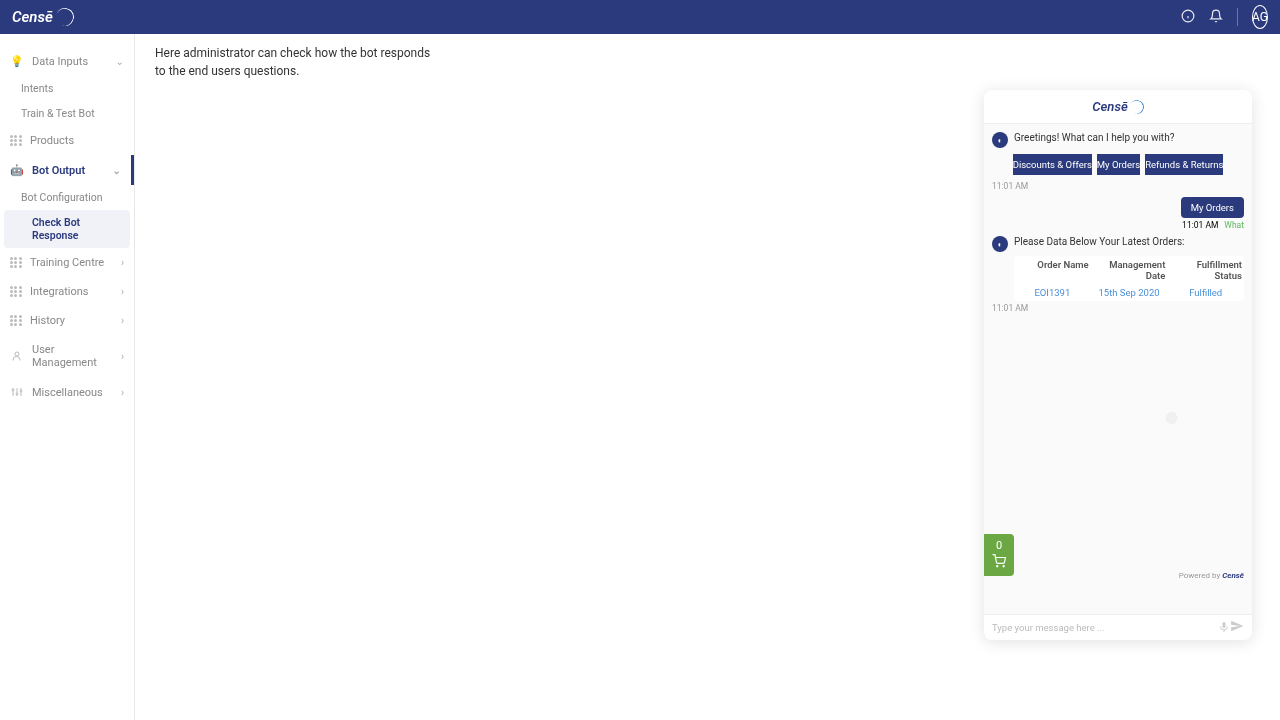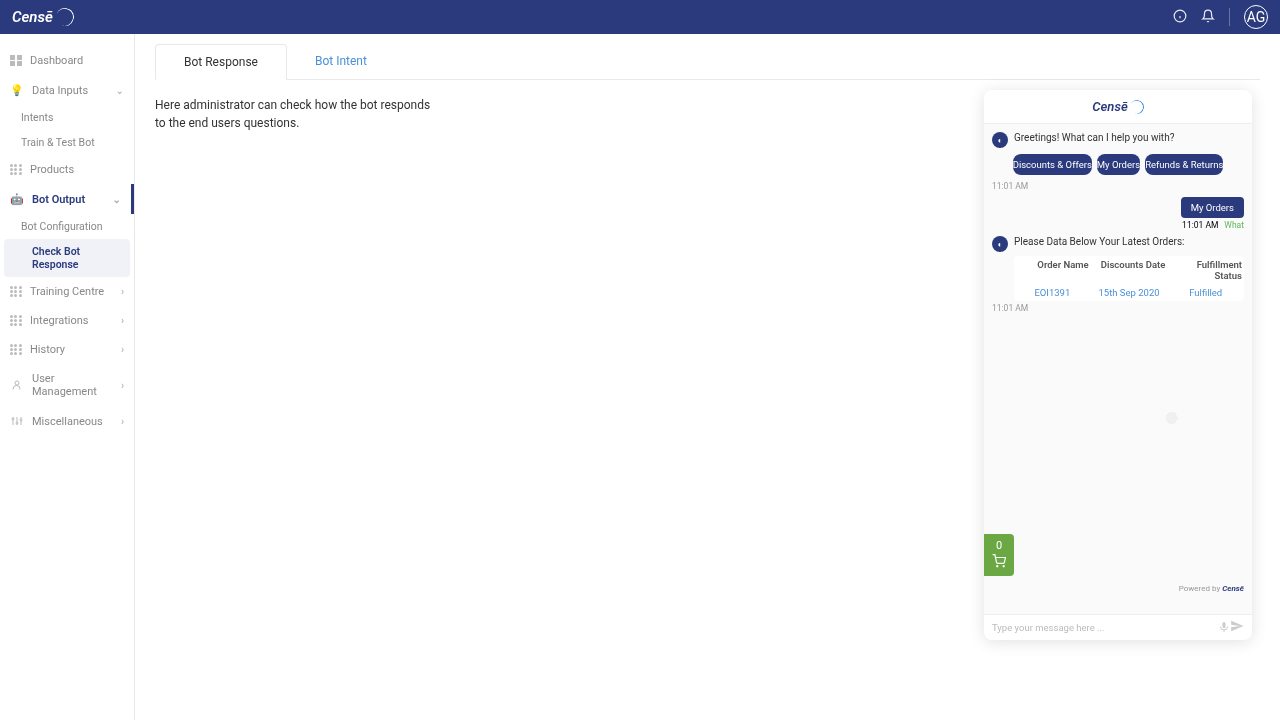--- a/index.html
+++ b/index.html
@@ -3,21 +3,21 @@
 <meta charset="utf-8">
 <style>
 *{box-sizing:border-box;margin:0;padding:0;font-family:-apple-system,BlinkMacSystemFont,"Segoe UI",Roboto,sans-serif}
 body{background:#fff;width:1280px;height:720px;overflow:hidden}
 .header{height:34px;background:#2a3a7d;display:flex;align-items:center;padding:0 12px;justify-content:space-between}
 .logo{color:#fff;font-size:15px;font-style:italic;font-weight:600;display:flex;align-items:center;gap:3px}
 .logo-swoosh{width:18px;height:18px;border:1.5px solid #fff;border-radius:50%;border-left:none;border-bottom:none;transform:rotate(20deg)}
 .header-right{display:flex;align-items:center;gap:14px;color:#fff}
 .header-icon{cursor:pointer;opacity:.9}
 .header-divider{width:1px;height:18px;background:rgba(255,255,255,.3)}
-.avatar{width:24px;height:24px;border:1px solid #fff;border-radius:50%;display:flex;align-items:center;justify-content:center;font-size:14px;color:#fff}
+.avatar{width:16px;height:24px;border:1px solid #fff;border-radius:50%;display:flex;align-items:center;justify-content:center;font-size:12px;color:#fff}
 .body{display:flex;height:686px}
 .sidebar{width:135px;border-right:1px solid #e8e8e8;padding-top:12px}
 .nav-item{display:flex;align-items:center;padding:8px 10px;font-size:11px;color:#888;cursor:pointer;gap:8px;position:relative}
 .nav-item.active{color:#2a3a7d;font-weight:600;border-right:3px solid #2a3a7d}
 .nav-icon{width:14px;height:14px;flex-shrink:0;display:flex;align-items:center;justify-content:center}
 .grid-icon{display:grid;grid-template-columns:1fr 1fr;gap:1px;width:12px;height:12px}
 .grid-icon span{background:#bbb;width:5px;height:5px}
 .dots-icon{display:grid;grid-template-columns:repeat(3,1fr);gap:1px;width:12px;height:12px}
 .dots-icon span{width:3px;height:3px;background:#bbb;border-radius:50%}
 .chev{margin-left:auto;font-size:10px;color:#aaa}
@@ -31,33 +31,33 @@
 .desc{font-size:12px;color:#333;max-width:280px;line-height:1.5}
 .chat-widget{position:absolute;right:28px;top:56px;width:268px;background:#fff;border-radius:8px;box-shadow:0 2px 16px rgba(0,0,0,.12);display:flex;flex-direction:column;height:550px}
 .chat-header{height:34px;display:flex;align-items:center;justify-content:center;border-bottom:1px solid #eee}
 .chat-logo{color:#2a3a7d;font-size:13px;font-style:italic;font-weight:600;display:flex;align-items:center;gap:2px}
 .chat-logo-swoosh{width:14px;height:14px;border:1.5px solid #4a90d9;border-radius:50%;border-left:none;border-bottom:none;transform:rotate(20deg)}
 .chat-body{flex:1;padding:8px 8px 0 8px;background:#fafafa;background-image:radial-gradient(circle at 20% 30%,#f0f0f0 8px,transparent 8px),radial-gradient(circle at 70% 60%,#f0f0f0 6px,transparent 6px);overflow:hidden;position:relative}
 .msg-row{display:flex;gap:6px;margin-bottom:4px;align-items:flex-start}
 .bot-avatar{width:16px;height:16px;border-radius:50%;background:#2a3a7d;flex-shrink:0;display:flex;align-items:center;justify-content:center;color:#fff;font-size:8px}
 .msg-text{font-size:10px;color:#333}
 .chips{display:flex;flex-wrap:wrap;gap:5px;justify-content:center;margin:6px 20px}
-.chip{background:#2a3a7d;color:#fff;font-size:9.5px;padding:5px 0;border-radius:8px;cursor:pointer}
+.chip{background:#2a3a7d;color:#fff;font-size:9.5px;padding:5px 0;border-radius:0;cursor:pointer}
 .timestamp{font-size:8.5px;color:#999;margin:2px 0 6px 0}
 .user-msg{display:flex;justify-content:flex-end;margin-bottom:2px}
 .user-bubble{background:#2a3a7d;color:#fff;font-size:9.5px;padding:5px 10px;border-radius:4px}
 .user-meta{display:flex;justify-content:flex-end;gap:6px;font-size:8.5px;margin-bottom:6px}
 .sent{color:#5cb85c}
 .order-table{background:#fff;border-radius:4px;margin-left:22px;font-size:9.5px}
 .order-head{display:flex;color:#555;font-weight:600;text-align:right}
 .order-head div,.order-row div{flex:1;padding:3px 2px}
 .order-row{display:flex;text-align:center}
 .order-row div{color:#4a90d9}
 .cart-badge{position:absolute;left:0;bottom:38px;width:30px;background:#6ba843;color:#fff;text-align:center;border-radius:0 4px 4px 0;padding:4px 0;font-size:11px;line-height:1.4}
-.powered{position:absolute;right:8px;bottom:21px;font-size:8px;color:#999}
+.powered{position:absolute;right:8px;bottom:34px;font-size:8px;color:#999}
 .powered b{color:#2a3a7d;font-style:italic}
 .chat-input{height:26px;border-top:1px solid #eee;display:flex;align-items:center;padding:0 8px;}
 .chat-input input{flex:1;border:none;font-size:9.5px;color:#333;outline:none}
 .chat-input input::placeholder{color:#bbb}
 .input-icon{color:#ccc;cursor:pointer}
 </style>
 </head>
 <body>
 
 <div class="header">
@@ -80,29 +80,20 @@
         </svg>
     </span>
     <div class="header-divider"></div>
     <div class="avatar">AG</div>
   </div>
 </div>
 
 <div class="body">
   <div class="sidebar">
     <div class="nav-item">
-      <span class="nav-icon grid-icon">
-          <span></span>
-          <span></span>
-          <span></span>
-          <span></span>
-        </span>
-      <span>Dashboard</span>
-    </div>
-    <div class="nav-item">
       <span class="nav-icon">💡</span>
       <span>Data Inputs</span>
       <span class="chev">⌄</span>
     </div>
     <div class="sub-item">Intents</div>
     <div class="sub-item">Train &amp; Test Bot</div>
     <div class="nav-item">
       <span class="nav-icon dots-icon">
           <span></span>
           <span></span>
@@ -188,24 +179,20 @@
             <circle cx="12" cy="16" r="2" fill="#fff"></circle>
             <circle cx="20" cy="10" r="2" fill="#fff"></circle>
           </svg>
       </span>
       <span>Miscellaneous</span>
       <span class="chev">›</span>
     </div>
   </div>
 
   <div class="main">
-    <div class="tabs">
-      <div class="tab active">Bot Response</div>
-      <div class="tab link">Bot Intent</div>
-    </div>
     <div class="desc">Here administrator can check how the bot responds to the end users questions.</div>
 
     <div class="chat-widget">
       <div class="chat-header">
         <div class="chat-logo">
           <span>Censē</span>
             <span class="chat-logo-swoosh"></span>
         </div>
       </div>
       <div class="chat-body">
@@ -226,21 +213,21 @@
           <span>11:01 AM</span>
           <span class="sent">What</span>
         </div>
         <div class="msg-row">
           <div class="bot-avatar">◐</div>
           <div class="msg-text">Please Data Below Your Latest Orders:</div>
         </div>
         <div class="order-table">
           <div class="order-head">
             <div>Order Name</div>
-            <div>Discounts Date</div>
+            <div>Management Date</div>
             <div>Fulfillment Status</div>
           </div>
           <div class="order-row">
             <div>EOI1391</div>
             <div>15th Sep 2020</div>
             <div>Fulfilled</div>
           </div>
         </div>
         <div class="timestamp">11:01 AM</div>
 

